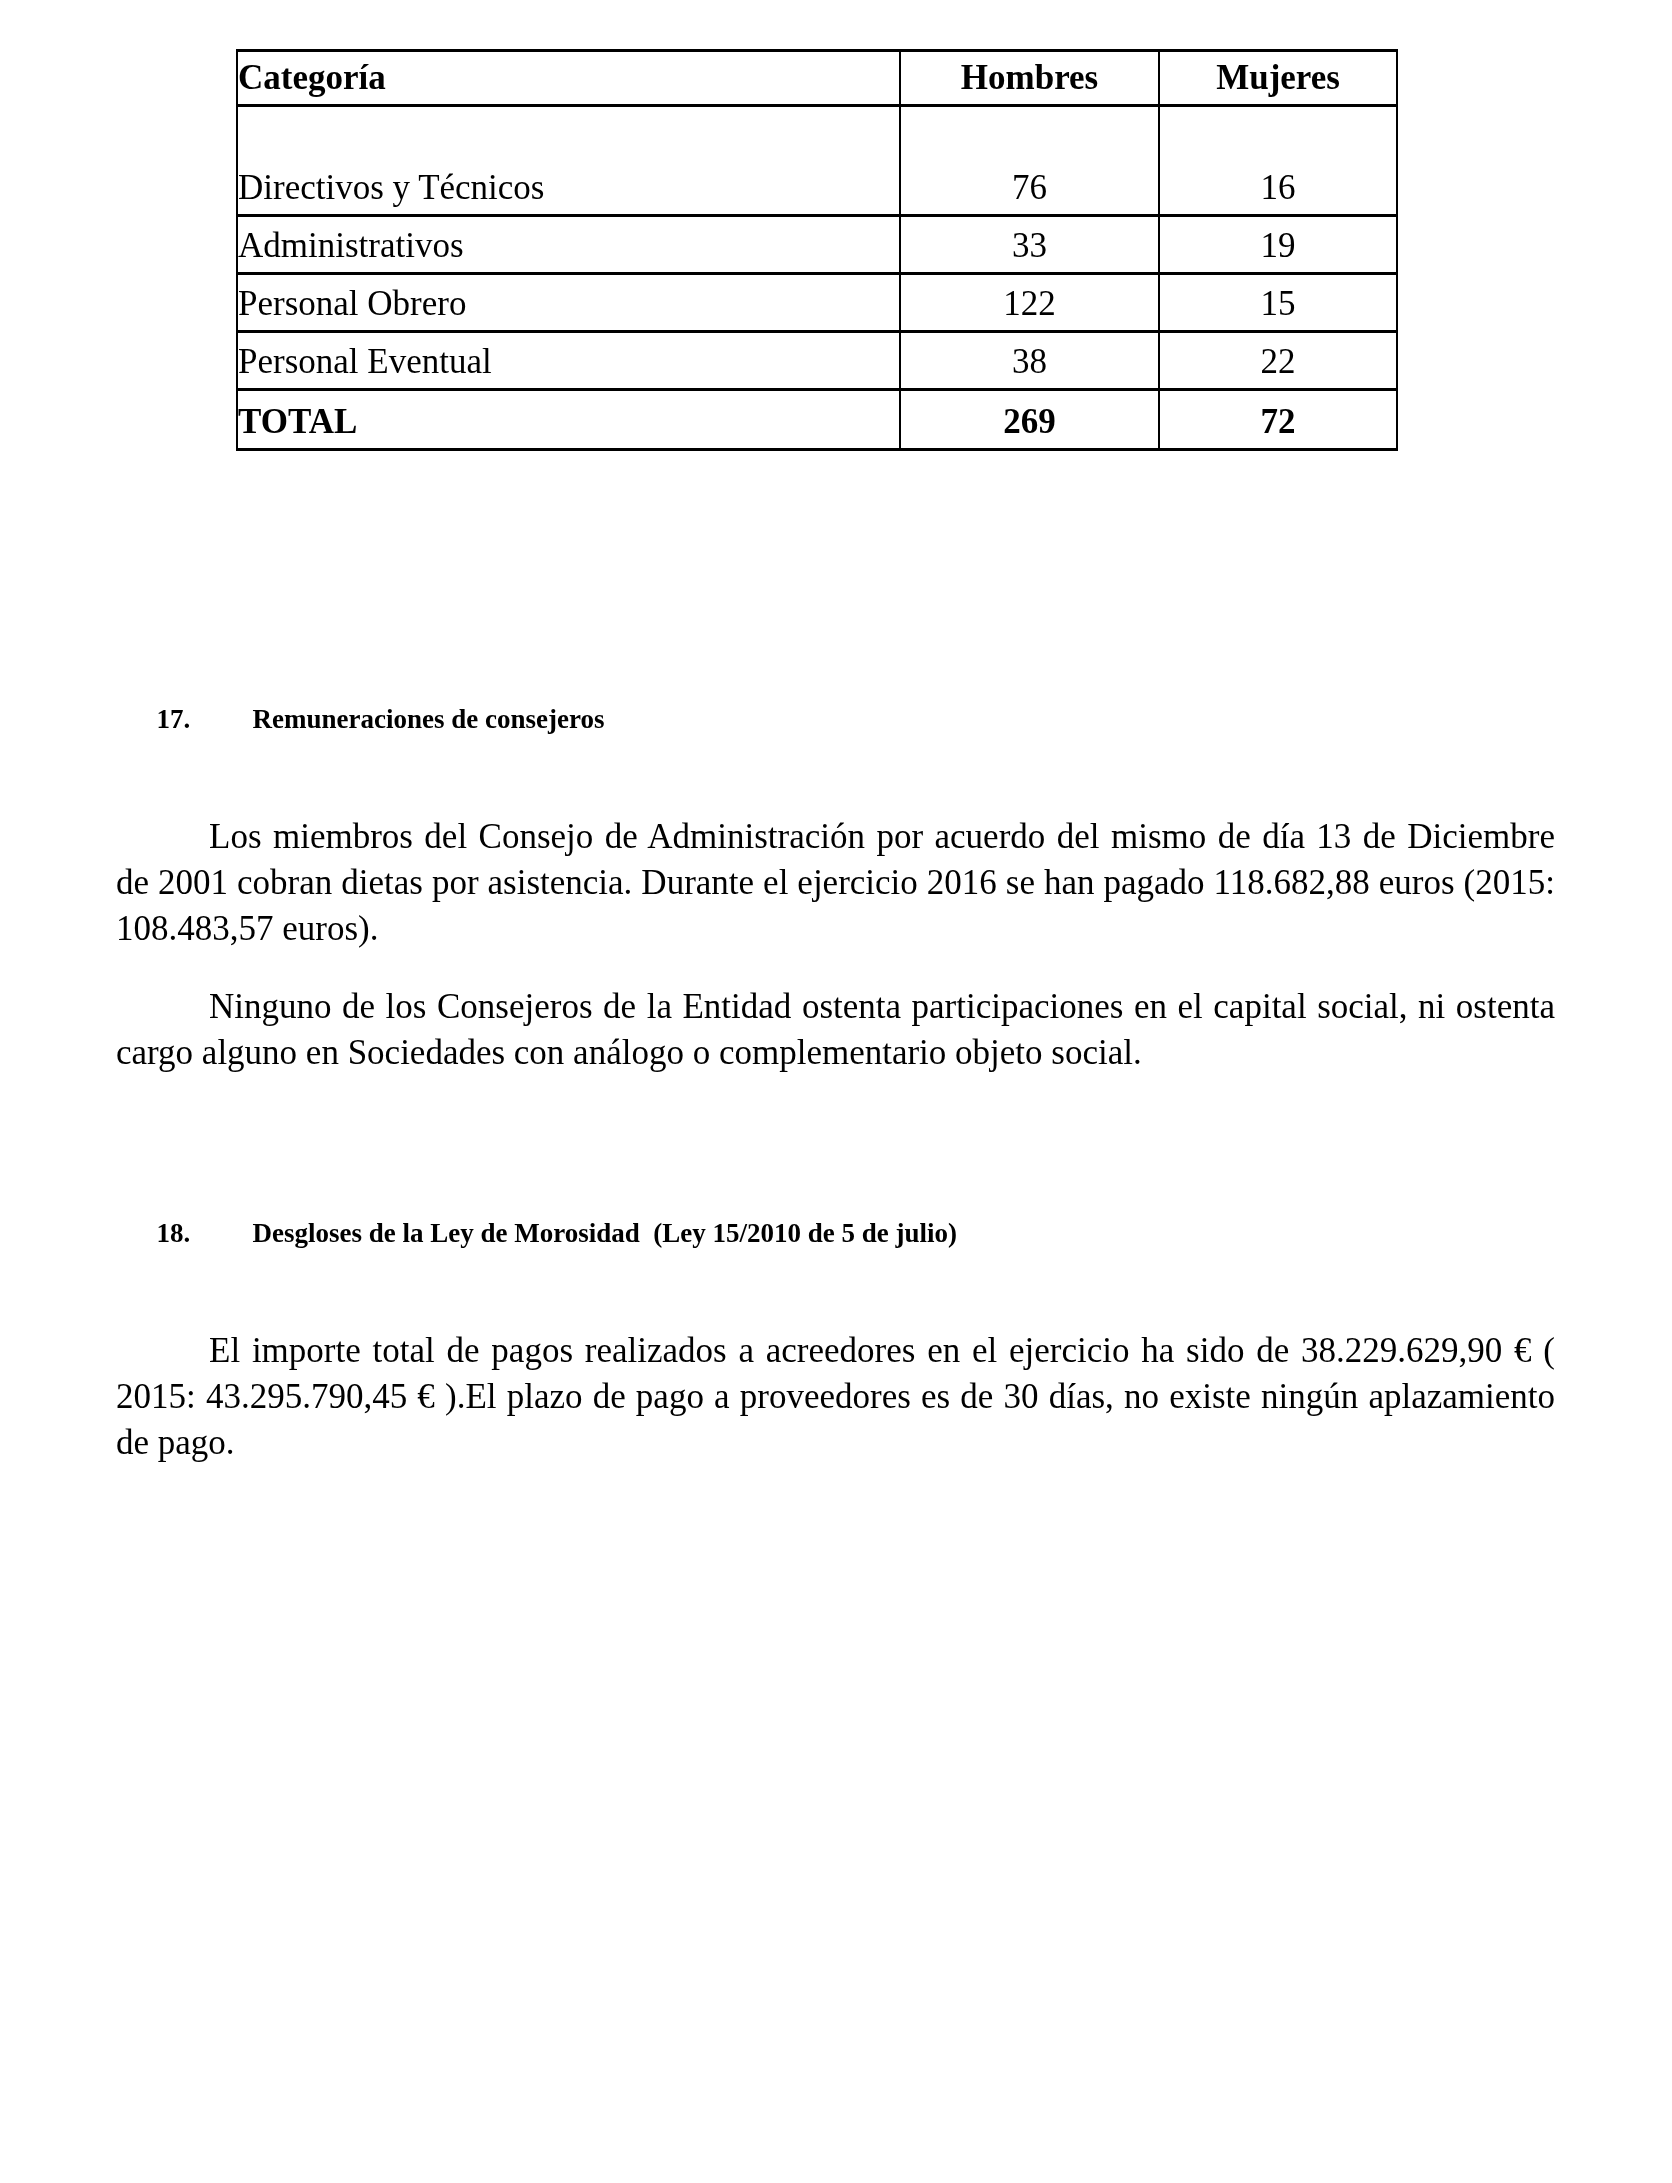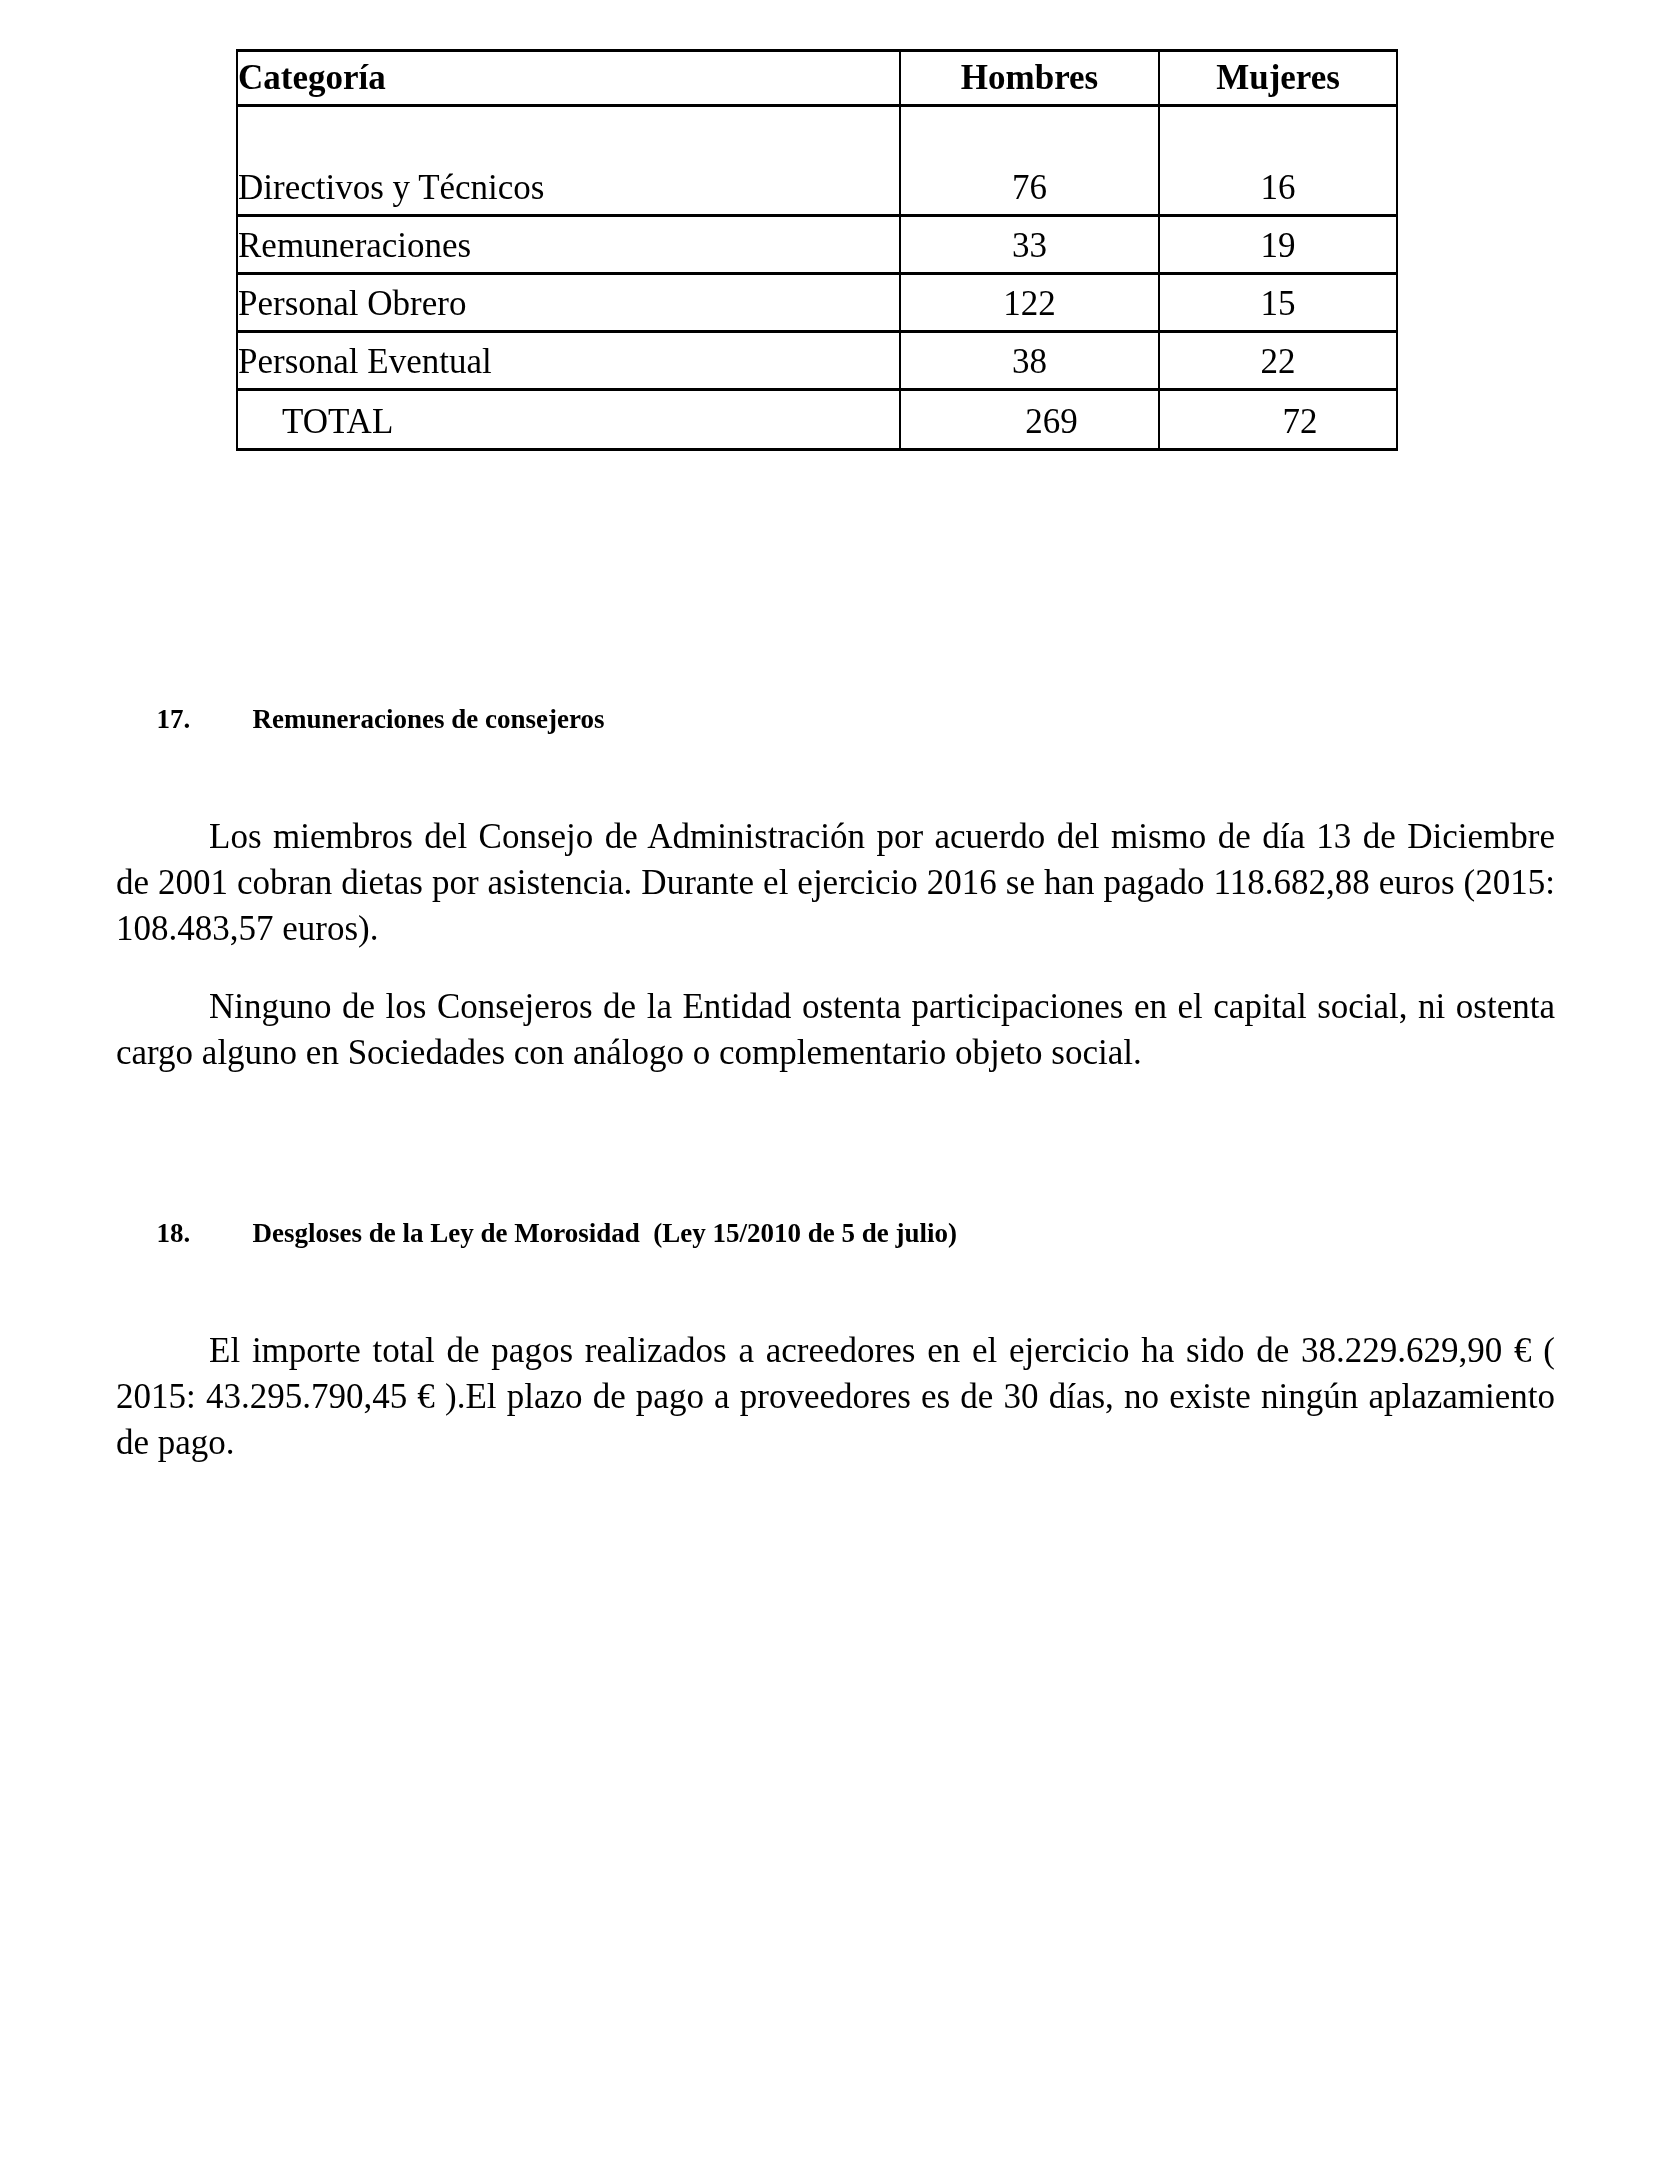--- a/index.html
+++ b/index.html
@@ -51,21 +51,21 @@
   tr.year-row td.year-cell {
     text-align: center;
     font-weight: bold;
   }
   tr.year-row { height: 57px; }
   tr.head-row { height: 55px; }
   tr.head-row td { font-weight: bold; }
   tr.tall-row { height: 110px; }
   tr.data-row { height: 58px; }
   tr.total-row { height: 60px; }
-  tr.total-row td { font-weight: normal; padding-left: 44px; }
+  tr.total-row td { font-weight: bold; }
 
   
   .text-block {
     position: absolute;
     left: 116px;
     top: 0;
     width: 1439px;
     font-size: 35px;
     line-height: 46px;
   }
@@ -108,21 +108,21 @@
         <td class="cat-cell">Categoría</td>
         <td class="num-cell">Hombres</td>
         <td class="num-cell">Mujeres</td>
       </tr>
       <tr class="tall-row">
         <td class="cat-cell">Directivos y Técnicos</td>
         <td class="num-cell">76</td>
         <td class="num-cell">16</td>
       </tr>
       <tr class="data-row">
-        <td class="cat-cell">Remuneraciones</td>
+        <td class="cat-cell">Administrativos</td>
         <td class="num-cell">33</td>
         <td class="num-cell">19</td>
       </tr>
       <tr class="data-row">
         <td class="cat-cell">Personal Obrero</td>
         <td class="num-cell">122</td>
         <td class="num-cell">15</td>
       </tr>
       <tr class="data-row">
         <td class="cat-cell">Personal Eventual</td>

